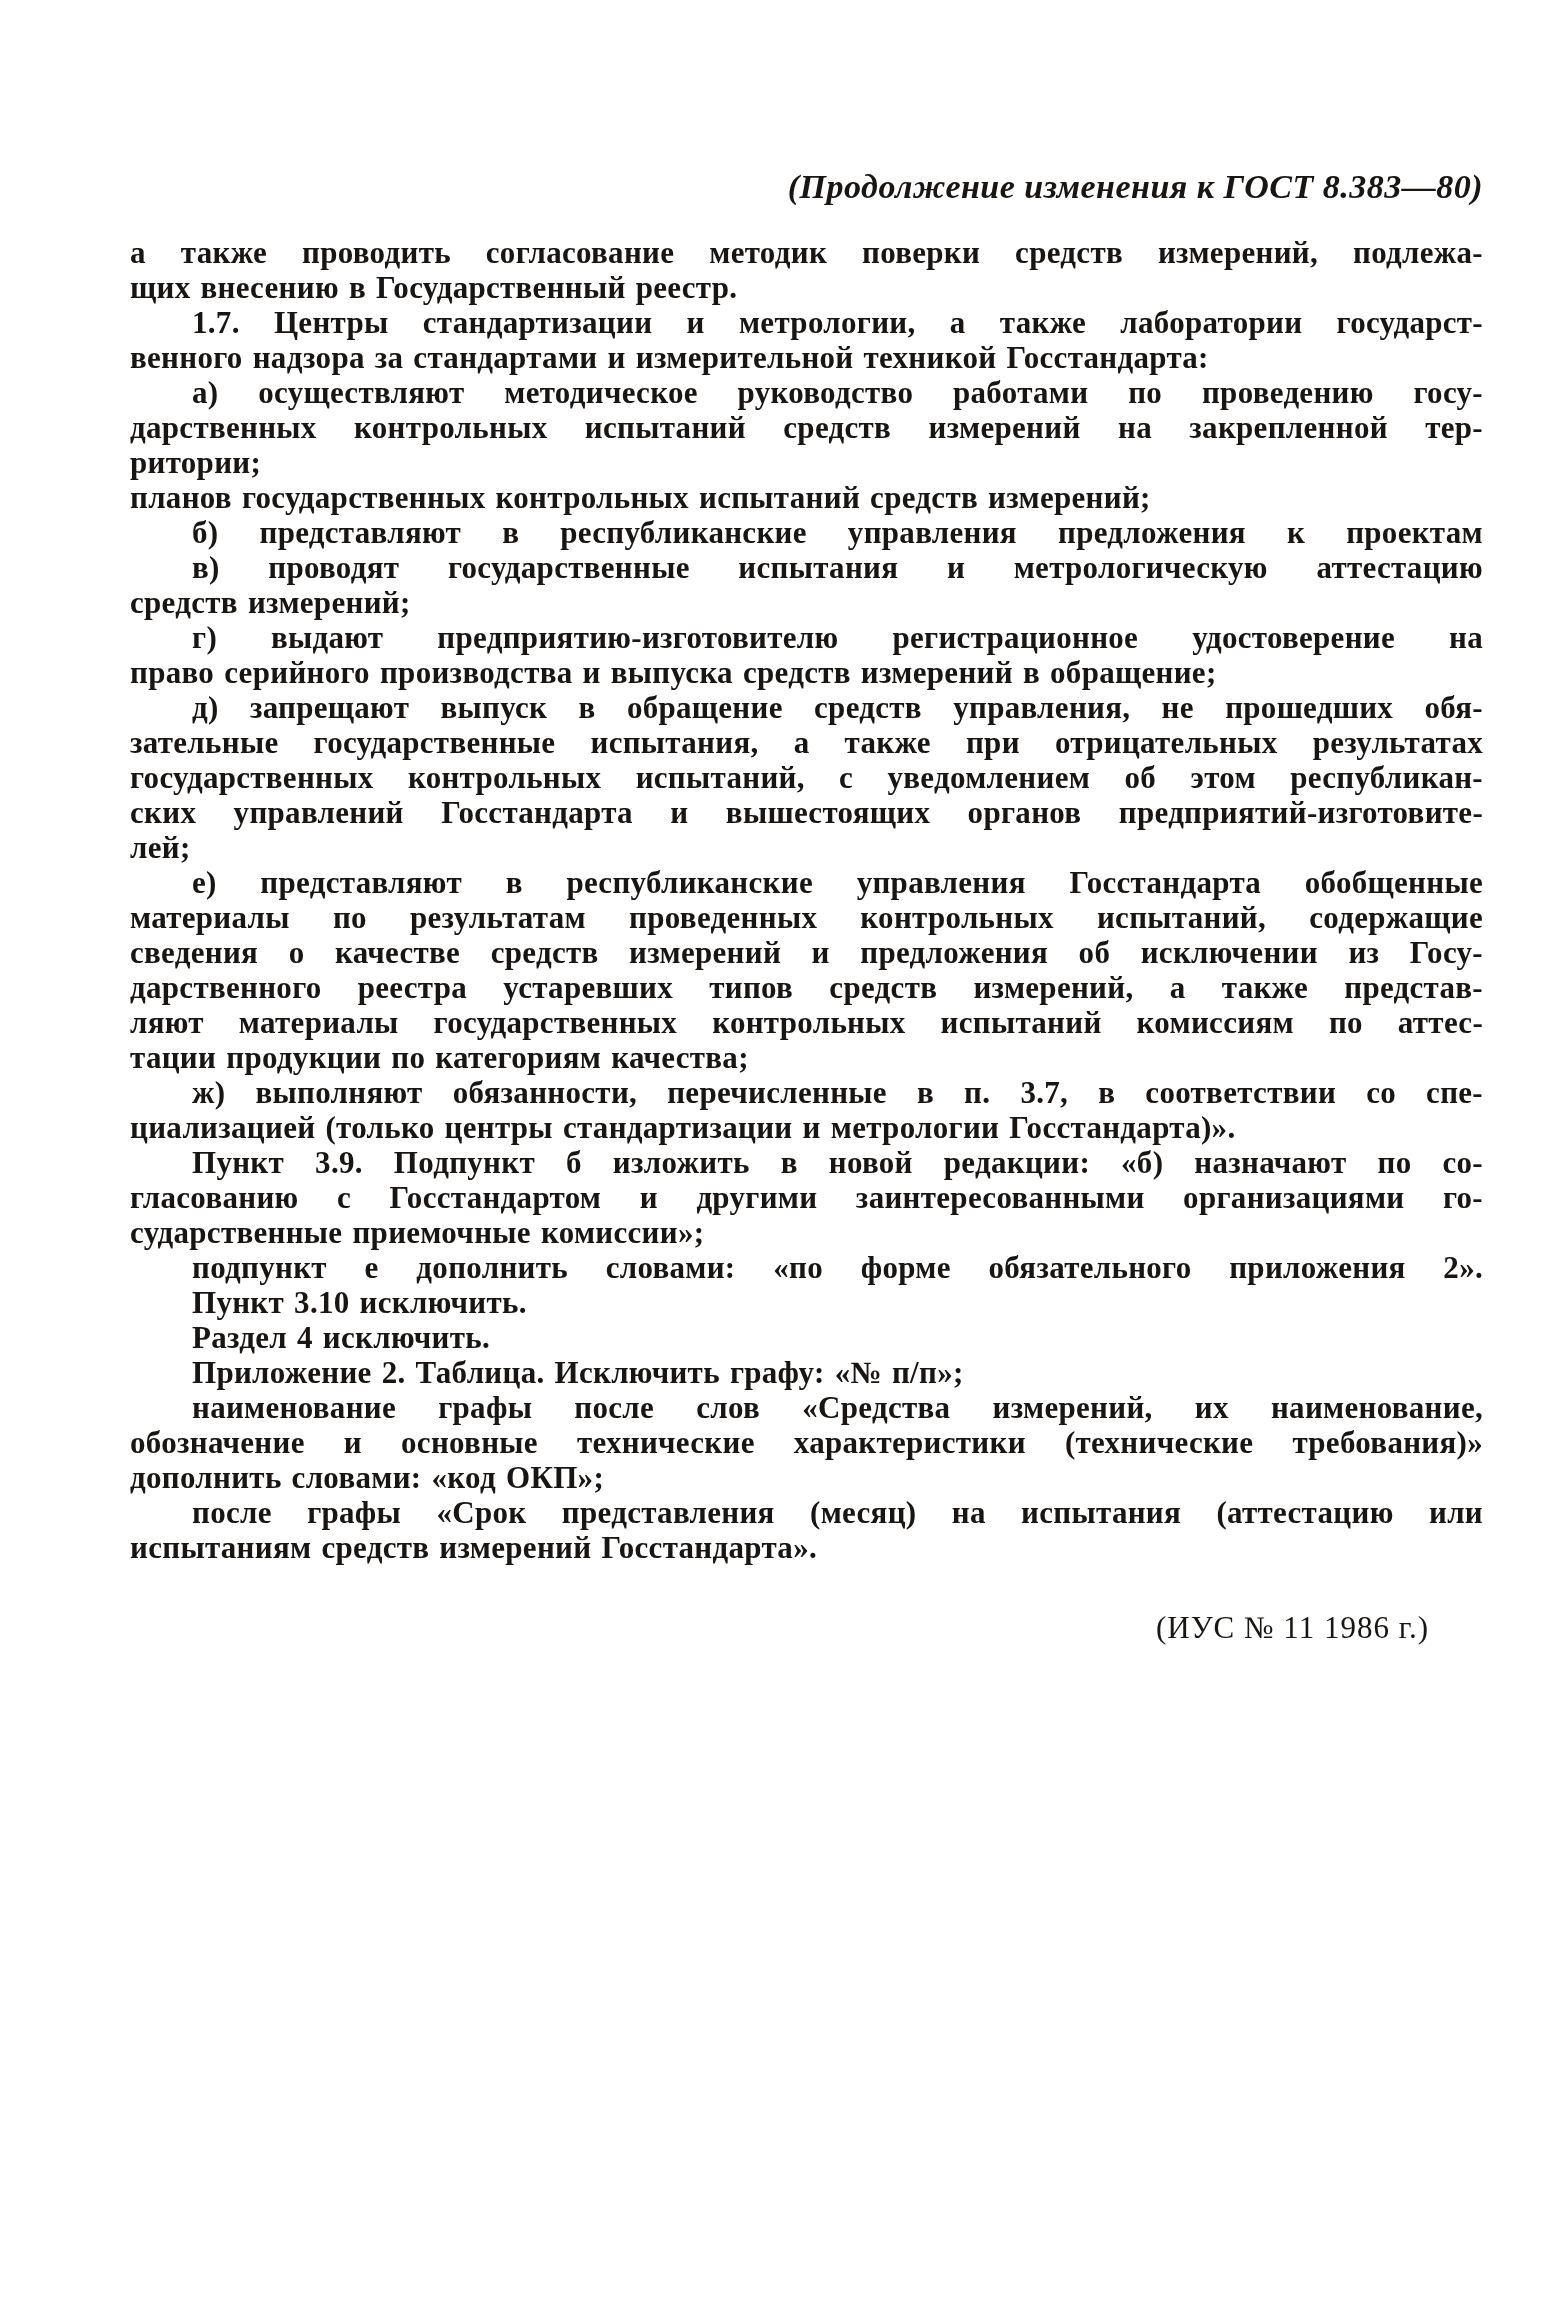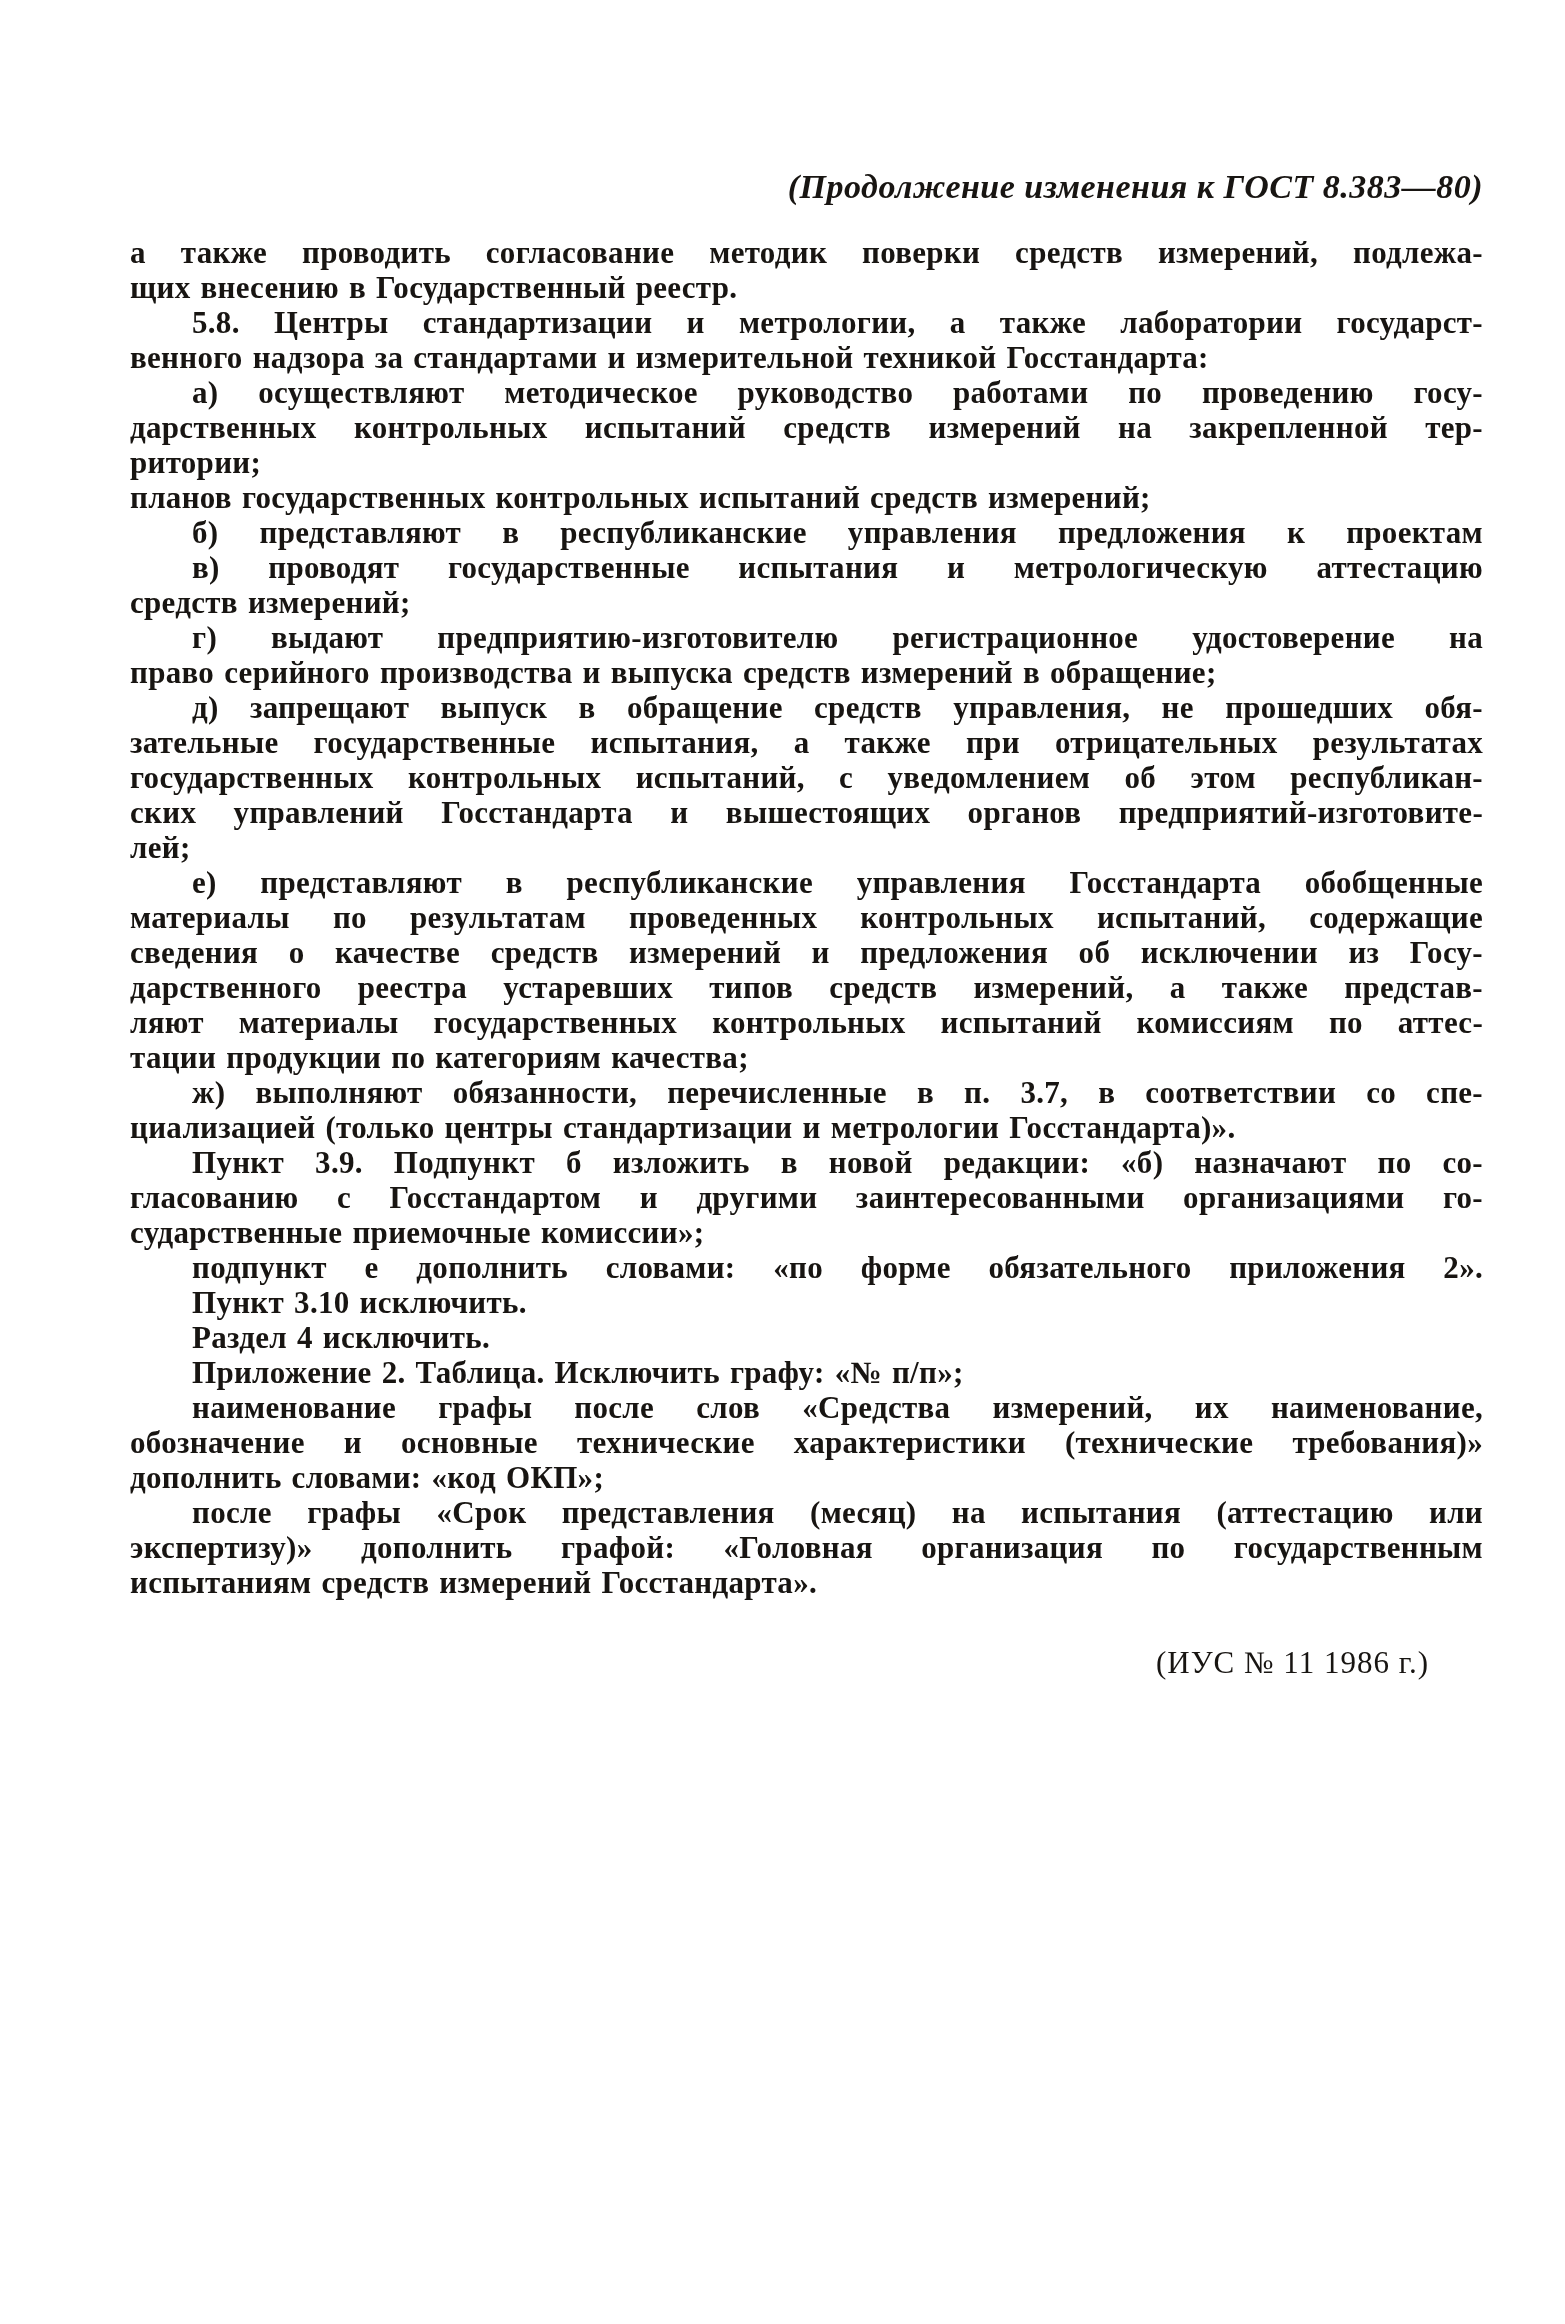--- a/index.html
+++ b/index.html
@@ -65,21 +65,21 @@
 </style>
 </head>
 <body>
 
 <div class="page">
   <div class="column">
     <div class="header-line">(Продолжение изменения к ГОСТ 8.383—80)</div>
     <div class="doc-body" id="doc-body">
         <div class="line fill">а также проводить согласование методик поверки средств измерений, подлежа-</div>
         <div class="line">щих внесению в Государственный реестр.</div>
-        <div class="line fill indent">5.8. Центры стандартизации и метрологии, а также лаборатории государст-</div>
+        <div class="line fill indent">1.7. Центры стандартизации и метрологии, а также лаборатории государст-</div>
         <div class="line">венного надзора за стандартами и измерительной техникой Госстандарта:</div>
         <div class="line fill indent">а) осуществляют методическое руководство работами по проведению госу-</div>
         <div class="line fill">дарственных контрольных испытаний средств измерений на закрепленной тер-</div>
         <div class="line">ритории;</div>
         <div class="line">планов государственных контрольных испытаний средств измерений;</div>
         <div class="line fill indent">б) представляют в республиканские управления предложения к проектам</div>
         <div class="line fill indent">в) проводят государственные испытания и метрологическую аттестацию</div>
         <div class="line">средств измерений;</div>
         <div class="line fill indent">г) выдают предприятию-изготовителю регистрационное удостоверение на</div>
         <div class="line">право серийного производства и выпуска средств измерений в обращение;</div>
@@ -100,19 +100,18 @@
         <div class="line fill">гласованию с Госстандартом и другими заинтересованными организациями го-</div>
         <div class="line">сударственные приемочные комиссии»;</div>
         <div class="line fill indent">подпункт е дополнить словами: «по форме обязательного приложения 2».</div>
         <div class="line indent">Пункт 3.10 исключить.</div>
         <div class="line indent">Раздел 4 исключить.</div>
         <div class="line indent">Приложение 2. Таблица. Исключить графу: «№ п/п»;</div>
         <div class="line fill indent">наименование графы после слов «Средства измерений, их наименование,</div>
         <div class="line fill">обозначение и основные технические характеристики (технические требования)»</div>
         <div class="line">дополнить словами: «код ОКП»;</div>
         <div class="line fill indent">после графы «Срок представления (месяц) на испытания (аттестацию или</div>
-        <div class="line fill">экспертизу)» дополнить графой: «Головная организация по государственным</div>
         <div class="line">испытаниям средств измерений Госстандарта».</div>
       </div>
     <div class="footer-line">(ИУС № 11 1986 г.)</div>
   </div>
 </div>
 
 
 </body></html>

